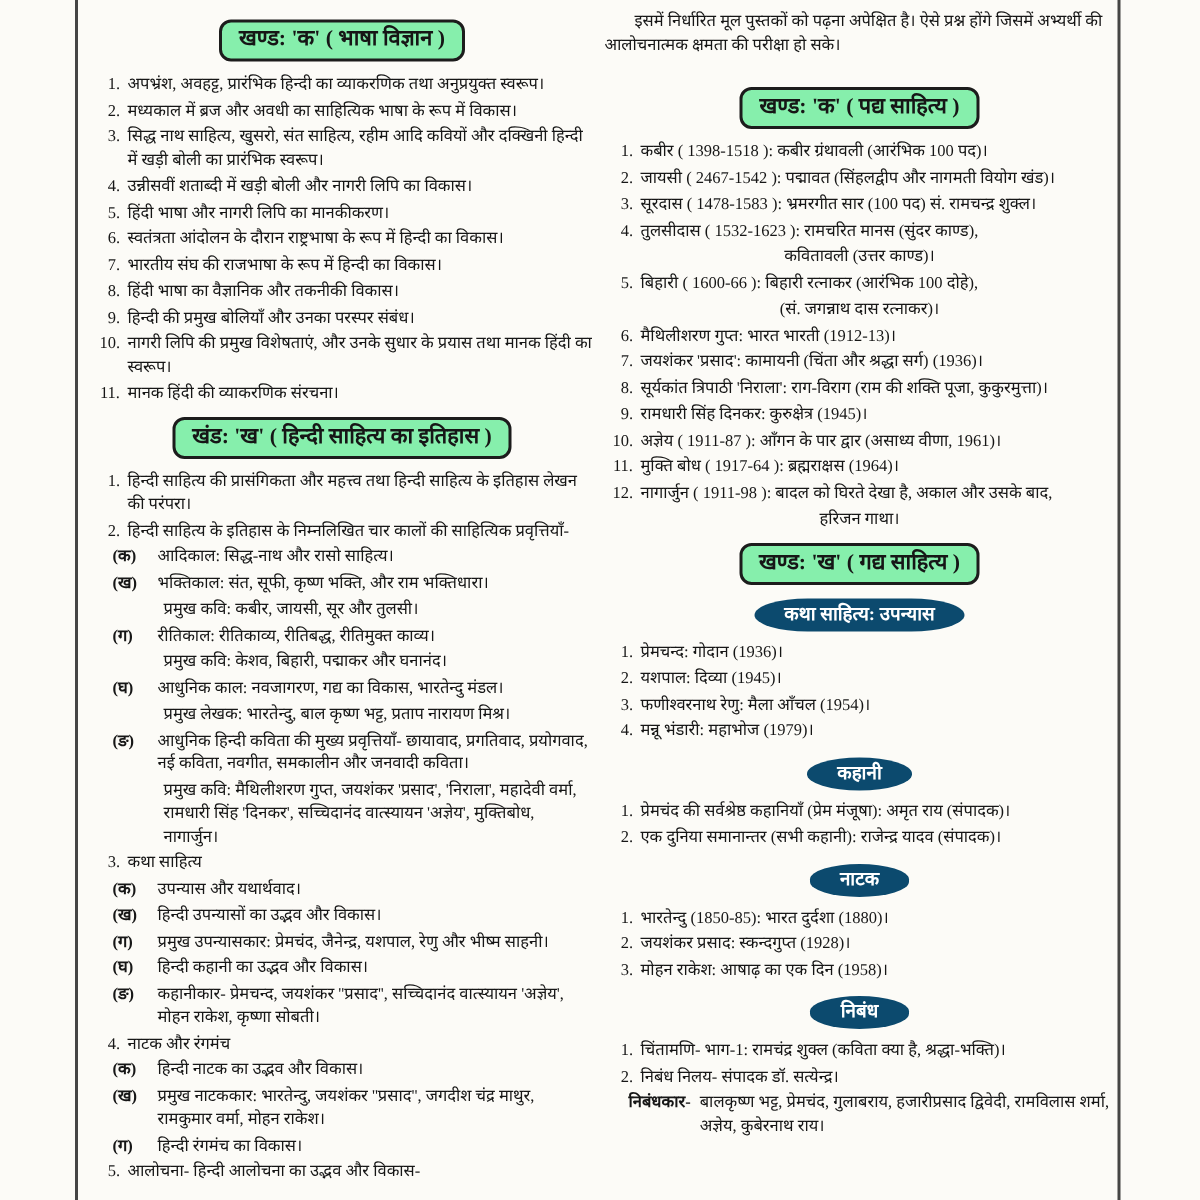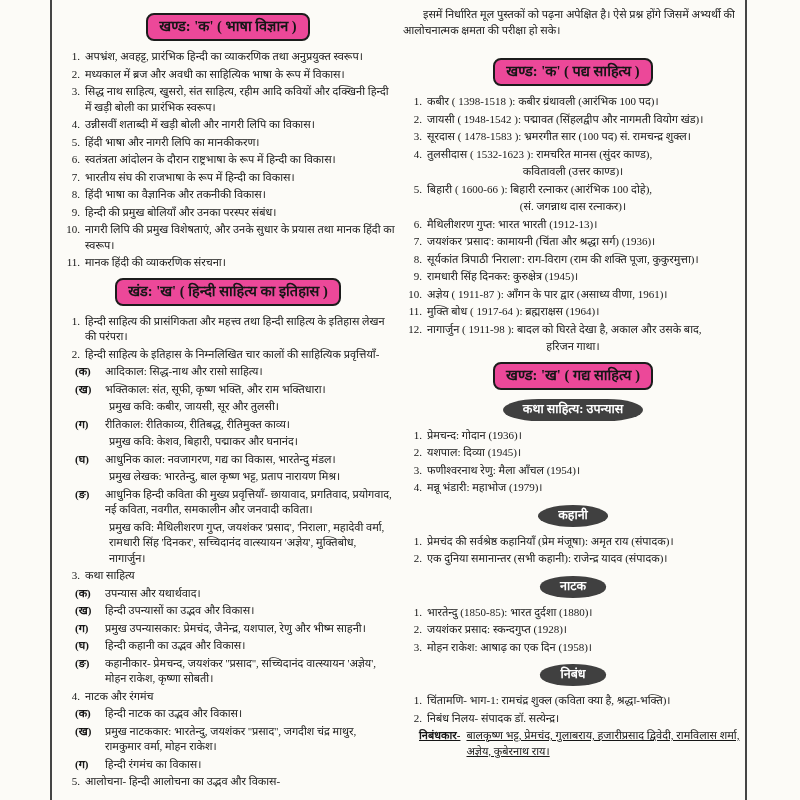--- a/index.html
+++ b/index.html
@@ -17,35 +17,35 @@
   .col.right{left:403px;width:340px;}
 
   .row{font-size:11px;line-height:15.5px;margin-bottom:2px;}
   .item{display:flex;}
   .item .mark{flex:0 0 24px;text-align:right;padding-right:5px;box-sizing:border-box;white-space:nowrap;}
   .item .txt{flex:1;}
   .sub{display:flex;margin-left:14px;}
   .sub .mark{flex:0 0 30px;text-align:left;padding-right:2px;box-sizing:border-box;white-space:nowrap;font-weight:bold;}
   .sub .txt{flex:1;}
   .p2{margin-left:48px;}
-  .lab{display:flex;margin-left:16px;text-decoration:underline;}
+  .lab{display:flex;margin-left:16px;}
   .lab .mark-lab{flex:0 0 auto;padding-right:6px;font-weight:bold;white-space:nowrap;}
   .cont{text-align:center;}
   .para{font-size:11px;line-height:16px;text-indent:20px;margin-bottom:20px;}
   b{font-weight:normal;}
 
   .hdr-row{text-align:center;margin:7px 0 8px;}
   .hdr-box{
     display:inline-block;border:2px solid #1c1c1c;border-radius:8px;
     padding:1px 11px 3px;font-weight:bold;font-size:14.5px;line-height:20px;
-    background:#ec4899;
+    background:#86efac;
   }
   .badge-row{text-align:center;margin:9px 0 7px;}
   .badge{
-    display:inline-block;background:#404040;color:#ffffff;
+    display:inline-block;background:#0c4a6e;color:#ffffff;
     border-radius:55px/17px;padding:2px 20px 4px;
     font-weight:bold;font-size:12.5px;line-height:16px;text-align:center;
   }
 </style>
 </head>
 <body>
 
 <div class="page">
   <div class="rule left"></div>
   <div class="rule right"></div>
@@ -175,21 +175,21 @@
     </div>
   <div class="col right">
       <div class="para">इसमें निर्धारित मूल पुस्तकों को पढ़ना अपेक्षित है। ऐसे प्रश्न होंगे जिसमें अभ्यर्थी की आलोचनात्मक क्षमता की परीक्षा हो सके।</div>
       <div class="hdr-row"><span class="hdr-box">खण्ड: 'क' ( पद्य साहित्य )</span></div>
       <div class="row item">
         <span class="mark">1.</span>
         <span class="txt"><b>कबीर ( 1398-1518 ):</b> कबीर ग्रंथावली (आरंभिक 100 पद)।</span>
       </div>
       <div class="row item">
         <span class="mark">2.</span>
-        <span class="txt"><b>जायसी ( 1948-1542 ):</b> पद्मावत (सिंहलद्वीप और नागमती वियोग खंड)।</span>
+        <span class="txt"><b>जायसी ( 2467-1542 ):</b> पद्मावत (सिंहलद्वीप और नागमती वियोग खंड)।</span>
       </div>
       <div class="row item">
         <span class="mark">3.</span>
         <span class="txt"><b>सूरदास ( 1478-1583 ):</b> भ्रमरगीत सार (100 पद) सं. रामचन्द्र शुक्ल।</span>
       </div>
       <div class="row item">
         <span class="mark">4.</span>
         <span class="txt"><b>तुलसीदास ( 1532-1623 ):</b> रामचरित मानस (सुंदर काण्ड),</span>
       </div>
       <div class="row cont">कवितावली (उत्तर काण्ड)।</div>

